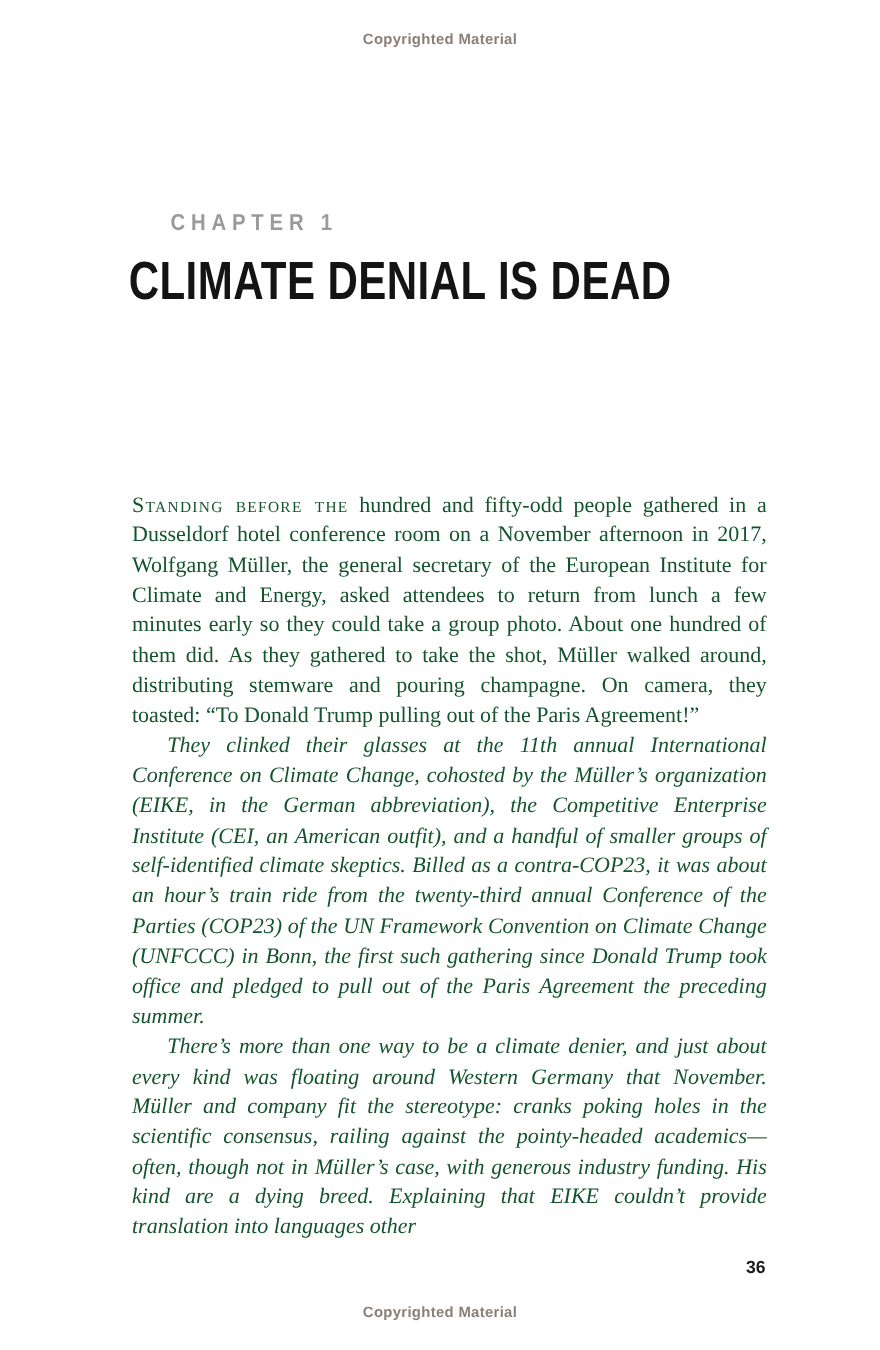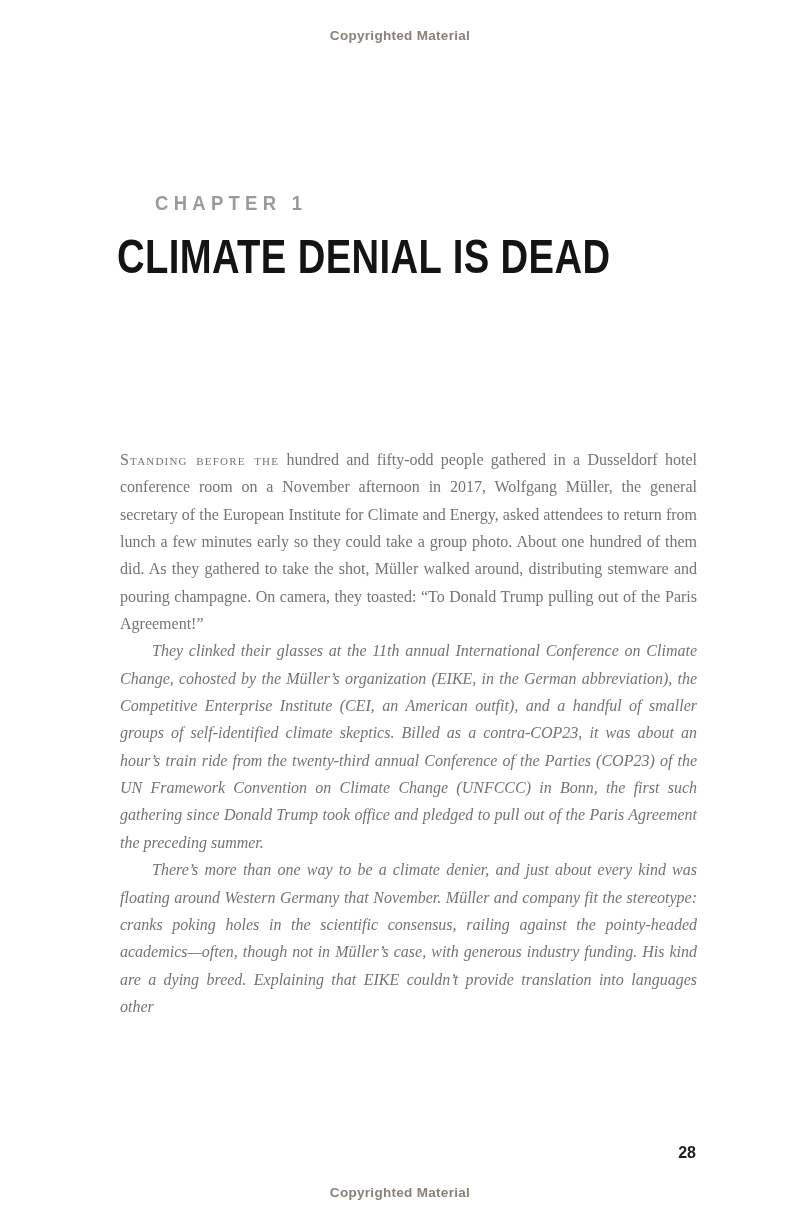--- a/index.html
+++ b/index.html
@@ -59,23 +59,23 @@
     transform: scaleX(0.78);
     transform-origin: left top;
     white-space: nowrap;
   }
 
   .body-text {
     position: absolute;
     top: 446px;
     left: 120px;
     width: 577px;
-    font-size: 16px;
+    font-size: 20px;
     line-height: 27.35px;
-    color: #737373;
+    color: #14532d;
     text-align: justify;
   }
   .body-text p {
     margin: 0;
     padding: 0;
   }
   .body-text p.indent {
     text-indent: 32px;
     font-style: italic;
   }
@@ -104,17 +104,17 @@
   <div class="chapter-label">CHAPTER 1</div>
 
   <h1 class="chapter-title">CLIMATE DENIAL IS DEAD</h1>
 
   <div class="body-text">
     <p class="para"><span class="smallcaps">Standing before the</span><span> hundred and fifty-odd people gathered in a Dusseldorf hotel conference room on a November afternoon in 2017, Wolfgang Müller, the general secretary of the European Institute for Climate and Energy, asked attendees to return from lunch a few minutes early so they could take a group photo. About one hundred of them did. As they gathered to take the shot, Müller walked around, distributing stemware and pouring champagne. On camera, they toasted: “To Donald Trump pulling out of the Paris Agreement!”</span></p>
     <p class="para indent">They clinked their glasses at the 11th annual International Conference on Climate Change, cohosted by the Müller’s organization (EIKE, in the German abbreviation), the Competitive Enterprise Institute (CEI, an American outfit), and a handful of smaller groups of self-identified climate skeptics. Billed as a contra-COP23, it was about an hour’s train ride from the twenty-third annual Conference of the Parties (COP23) of the UN Framework Convention on Climate Change (UNFCCC) in Bonn, the first such gathering since Donald Trump took office and pledged to pull out of the Paris Agreement the preceding summer.</p>
     <p class="para indent">There’s more than one way to be a climate denier, and just about every kind was floating around Western Germany that November. Müller and company fit the stereotype: cranks poking holes in the scientific consensus, railing against the pointy-headed academics—often, though not in Müller’s case, with generous industry funding. His kind are a dying breed. Explaining that EIKE couldn’t provide translation into languages other</p>
   </div>
 
-  <div class="page-number">28</div>
+  <div class="page-number">36</div>
 
   <div class="copyright bottom">Copyrighted Material</div>
 
 </div>
 
 </body></html>

